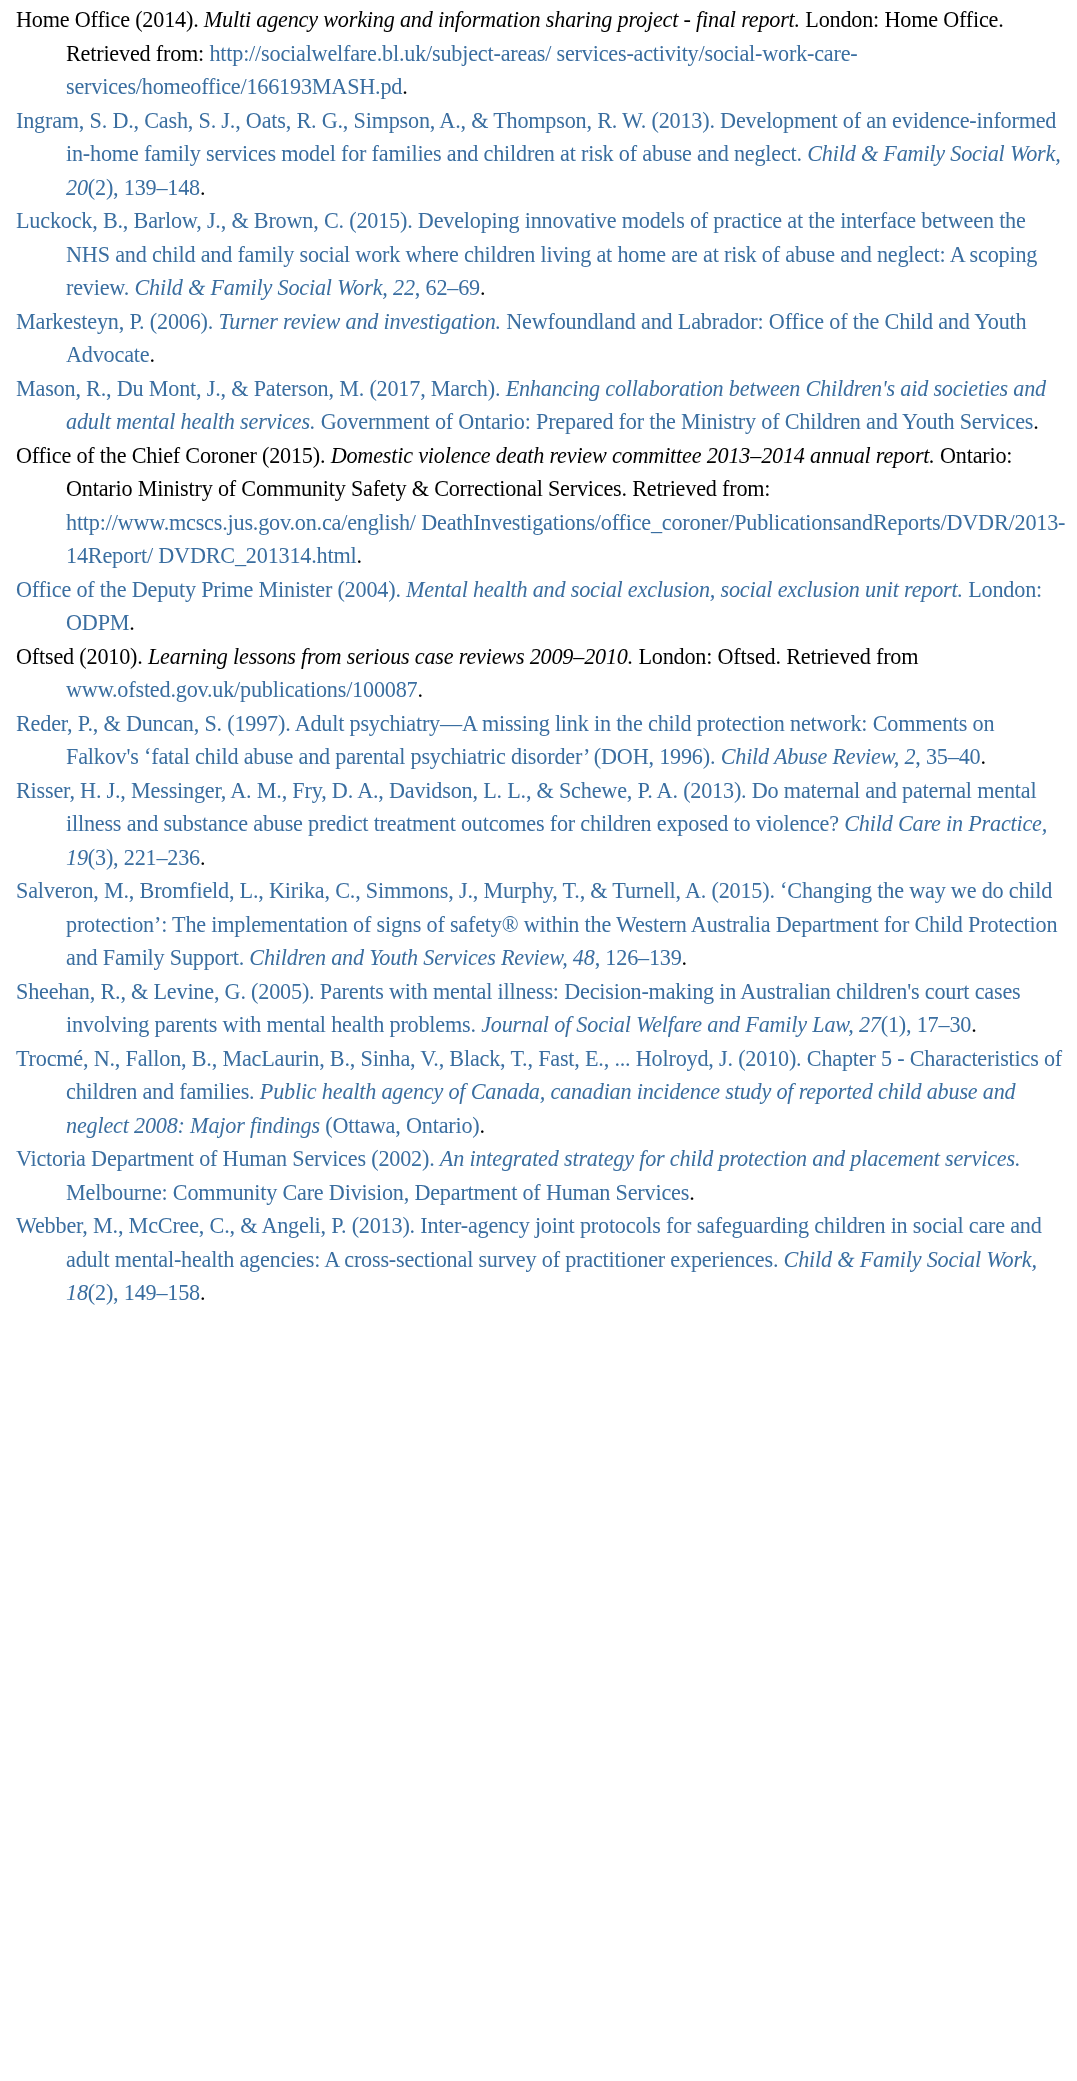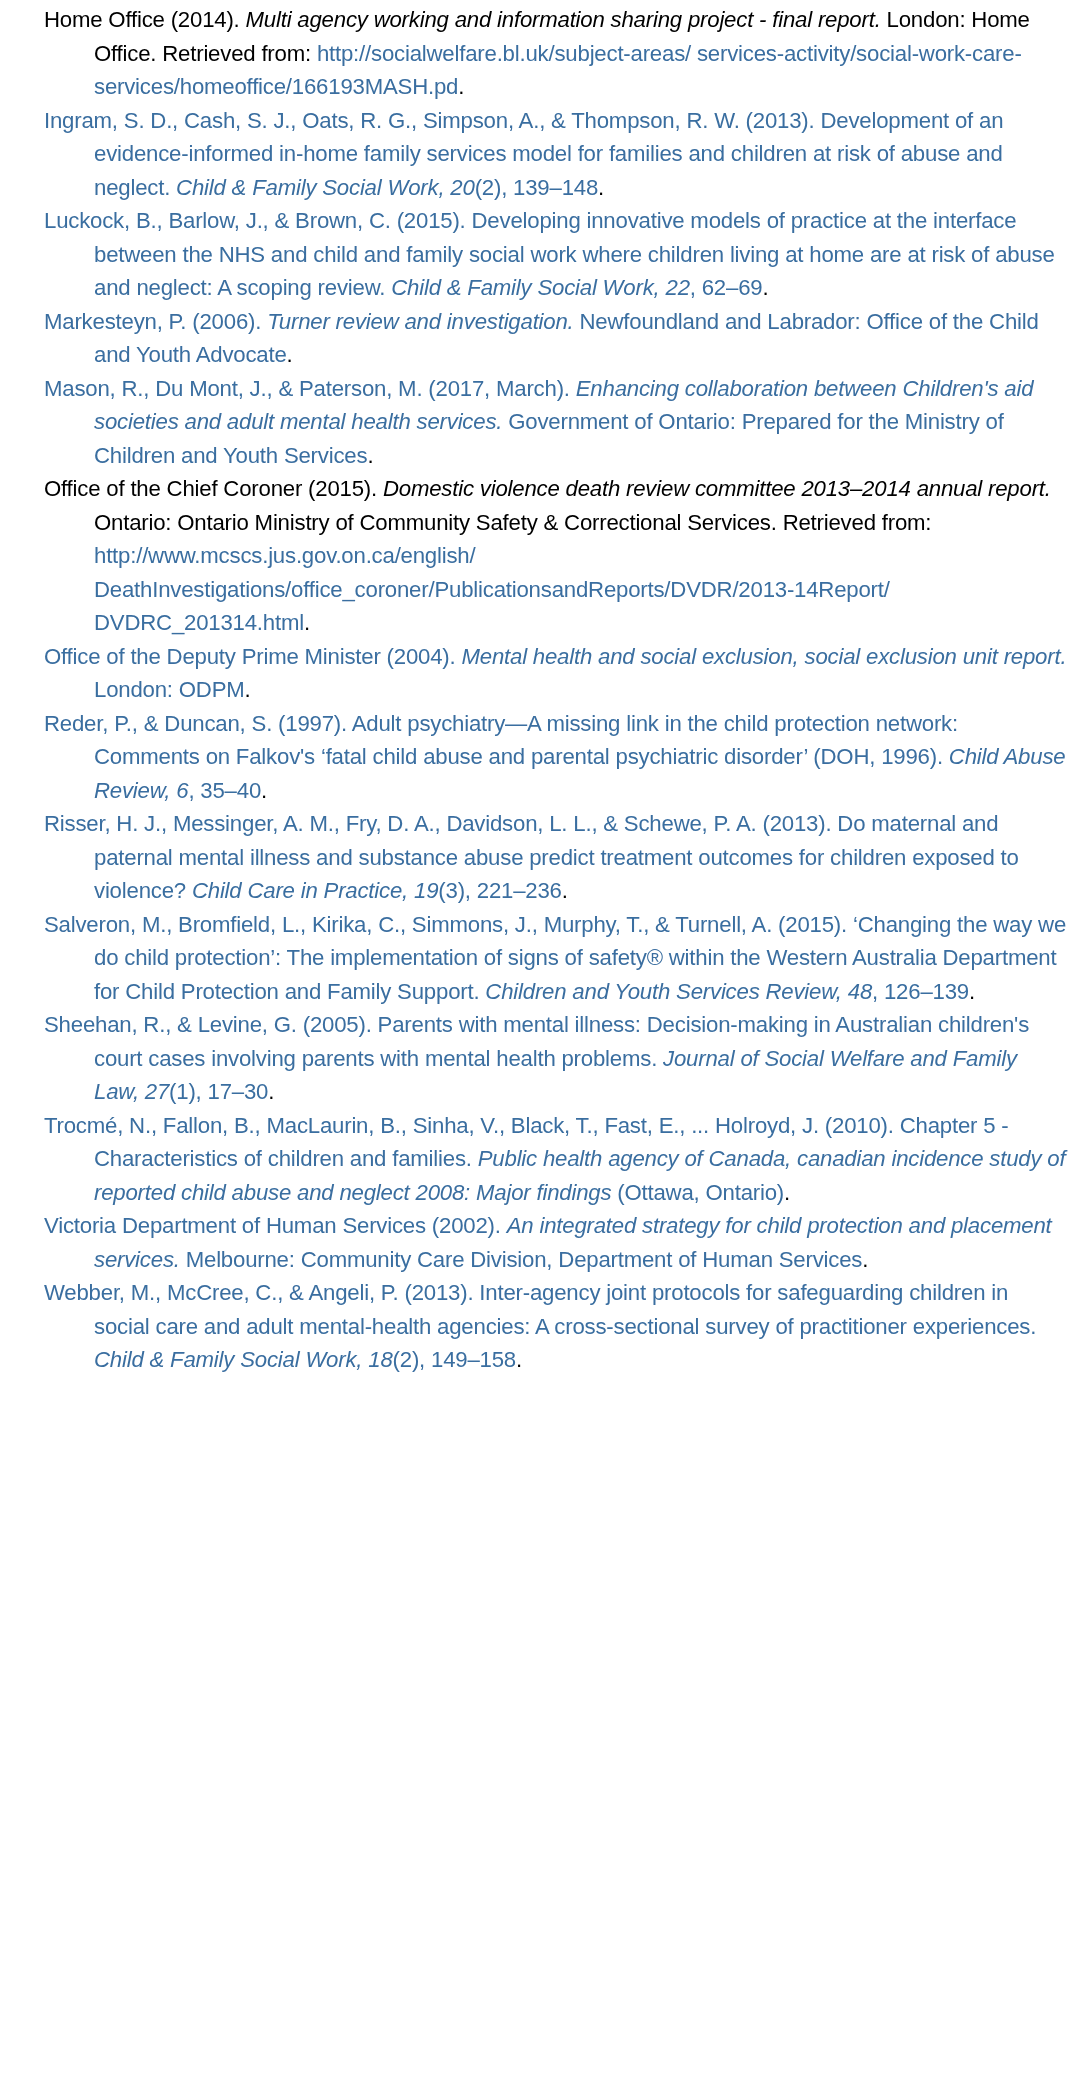--- a/index.html
+++ b/index.html
@@ -1,24 +1,23 @@
 <!DOCTYPE html>
 <html><head>
 <meta charset="utf-8">
 <style>
   html, body { margin: 0; padding: 0; background: #ffffff; }
   body { width: 1077px; height: 2081px; overflow: hidden; }
   .refs {
     padding: 3px 10px 0 16px;
-    font-family: Liberation Sans, sans-serif;
+    font-family: Liberation Serif, serif;
     font-size: 22.2px;
     line-height: 33.5px;
     color: #000;
     letter-spacing: -0.2px;
-    margin-left: 28px;
   }
   .ref {
     padding-left: 50px;
     text-indent: -50px;
     margin: 0;
   }
   .ref.linked { color: #3a6ea0; }
   .ref.linked .punct { color: #000; }
   .ref a { color: #3a6ea0; text-decoration: none; }
   .ref i { font-style: italic; }
@@ -28,20 +27,21 @@
 <body>
 
 <div class="refs" id="refs">
     <p class="ref"><span>Home Office (2014). </span><i>Multi agency working and information sharing project - final report.</i><span> London: Home Office. Retrieved from:  </span><a>http://socialwelfare.bl.uk/subject-areas/ services-activity/social-work-care-services/homeoffice/166193MASH.pd</a><span class="punct">.</span></p>
     <p class="ref linked"><span>Ingram, S. D., Cash, S. J., Oats, R. G., Simpson, A., &amp; Thompson, R. W. (2013). Development of an evidence-informed in-home family services model for families and children at risk of abuse and neglect. </span><i>Child &amp; Family Social Work, 20</i><span>(2), 139–148</span><span class="punct">.</span></p>
     <p class="ref linked"><span>Luckock, B., Barlow, J., &amp; Brown, C. (2015). Developing innovative models of practice at the interface between the NHS and child and family social work where children living at home are at risk of abuse and neglect: A scoping review. </span><i>Child &amp; Family Social Work, 22</i><span>, 62–69</span><span class="punct">.</span></p>
     <p class="ref linked"><span>Markesteyn, P. (2006). </span><i>Turner review and investigation.</i><span> Newfoundland and Labrador: Office of the Child and Youth Advocate</span><span class="punct">.</span></p>
     <p class="ref linked"><span>Mason, R., Du Mont, J., &amp; Paterson, M. (2017, March). </span><i>Enhancing collaboration between Children's aid societies and adult mental health services.</i><span> Government of Ontario: Prepared for the Ministry of Children and Youth Services</span><span class="punct">.</span></p>
     <p class="ref"><span>Office of the Chief Coroner (2015). </span><i>Domestic violence death review committee 2013–2014 annual report.</i><span> Ontario: Ontario Ministry of Community Safety &amp; Correctional Services. Retrieved from:  </span><a>http://www.mcscs.jus.gov.on.ca/english/ DeathInvestigations/office_coroner/PublicationsandReports/DVDR/2013-14Report/ DVDRC_201314.html</a><span class="punct">.</span></p>
     <p class="ref linked"><span>Office of the Deputy Prime Minister (2004). </span><i>Mental health and social exclusion, social ex­clusion unit report.</i><span> London: ODPM</span><span class="punct">.</span></p>
-    <p class="ref linked"><span>Reder, P., &amp; Duncan, S. (1997). Adult psychiatry—A missing link in the child protection network: Comments on Falkov's ‘fatal child abuse and parental psychiatric disorder’ (DOH, 1996). </span><i>Child Abuse Review, 6</i><span>, 35–40</span><span class="punct">.</span></p>
+    <p class="ref"><span>Oftsed (2010). </span><i>Learning lessons from serious case reviews 2009–2010.</i><span> London: Oftsed. Retrieved from </span><a>www.ofsted.gov.uk/publications/100087</a><span class="punct">.</span></p>
+    <p class="ref linked"><span>Reder, P., &amp; Duncan, S. (1997). Adult psychiatry—A missing link in the child protection network: Comments on Falkov's ‘fatal child abuse and parental psychiatric disorder’ (DOH, 1996). </span><i>Child Abuse Review, 2</i><span>, 35–40</span><span class="punct">.</span></p>
     <p class="ref linked"><span>Risser, H. J., Messinger, A. M., Fry, D. A., Davidson, L. L., &amp; Schewe, P. A. (2013). Do maternal and paternal mental illness and substance abuse predict treatment outcomes for children exposed to violence? </span><i>Child Care in Practice, 19</i><span>(3), 221–236</span><span class="punct">.</span></p>
     <p class="ref linked"><span>Salveron, M., Bromfield, L., Kirika, C., Simmons, J., Murphy, T., &amp; Turnell, A. (2015). ‘Changing the way we do child protection’: The implementation of signs of safety® within the Western Australia Department for Child Protection and Family Support. </span><i>Children and Youth Services Review, 48</i><span>, 126–139</span><span class="punct">.</span></p>
     <p class="ref linked"><span>Sheehan, R., &amp; Levine, G. (2005). Parents with mental illness: Decision-making in Australian children's court cases involving parents with mental health problems. </span><i>Journal of Social Welfare and Family Law, 27</i><span>(1), 17–30</span><span class="punct">.</span></p>
     <p class="ref linked"><span>Trocmé, N., Fallon, B., MacLaurin, B., Sinha, V., Black, T., Fast, E., ... Holroyd, J. (2010). Chapter 5 - Characteristics of children and families. </span><i>Public health agency of Canada, canadian incidence study of reported child abuse and neglect 2008: Major findings</i><span> (Ottawa, Ontario)</span><span class="punct">.</span></p>
     <p class="ref linked"><span>Victoria Department of Human Services (2002). </span><i>An integrated strategy for child protection and placement services.</i><span> Melbourne: Community Care Division, Department of Human Services</span><span class="punct">.</span></p>
     <p class="ref linked"><span>Webber, M., McCree, C., &amp; Angeli, P. (2013). Inter-agency joint protocols for safeguarding children in social care and adult mental-health agencies: A cross-sectional survey of practitioner experiences. </span><i>Child &amp; Family Social Work, 18</i><span>(2), 149–158</span><span class="punct">.</span></p>
   </div>
 
 </body></html>

